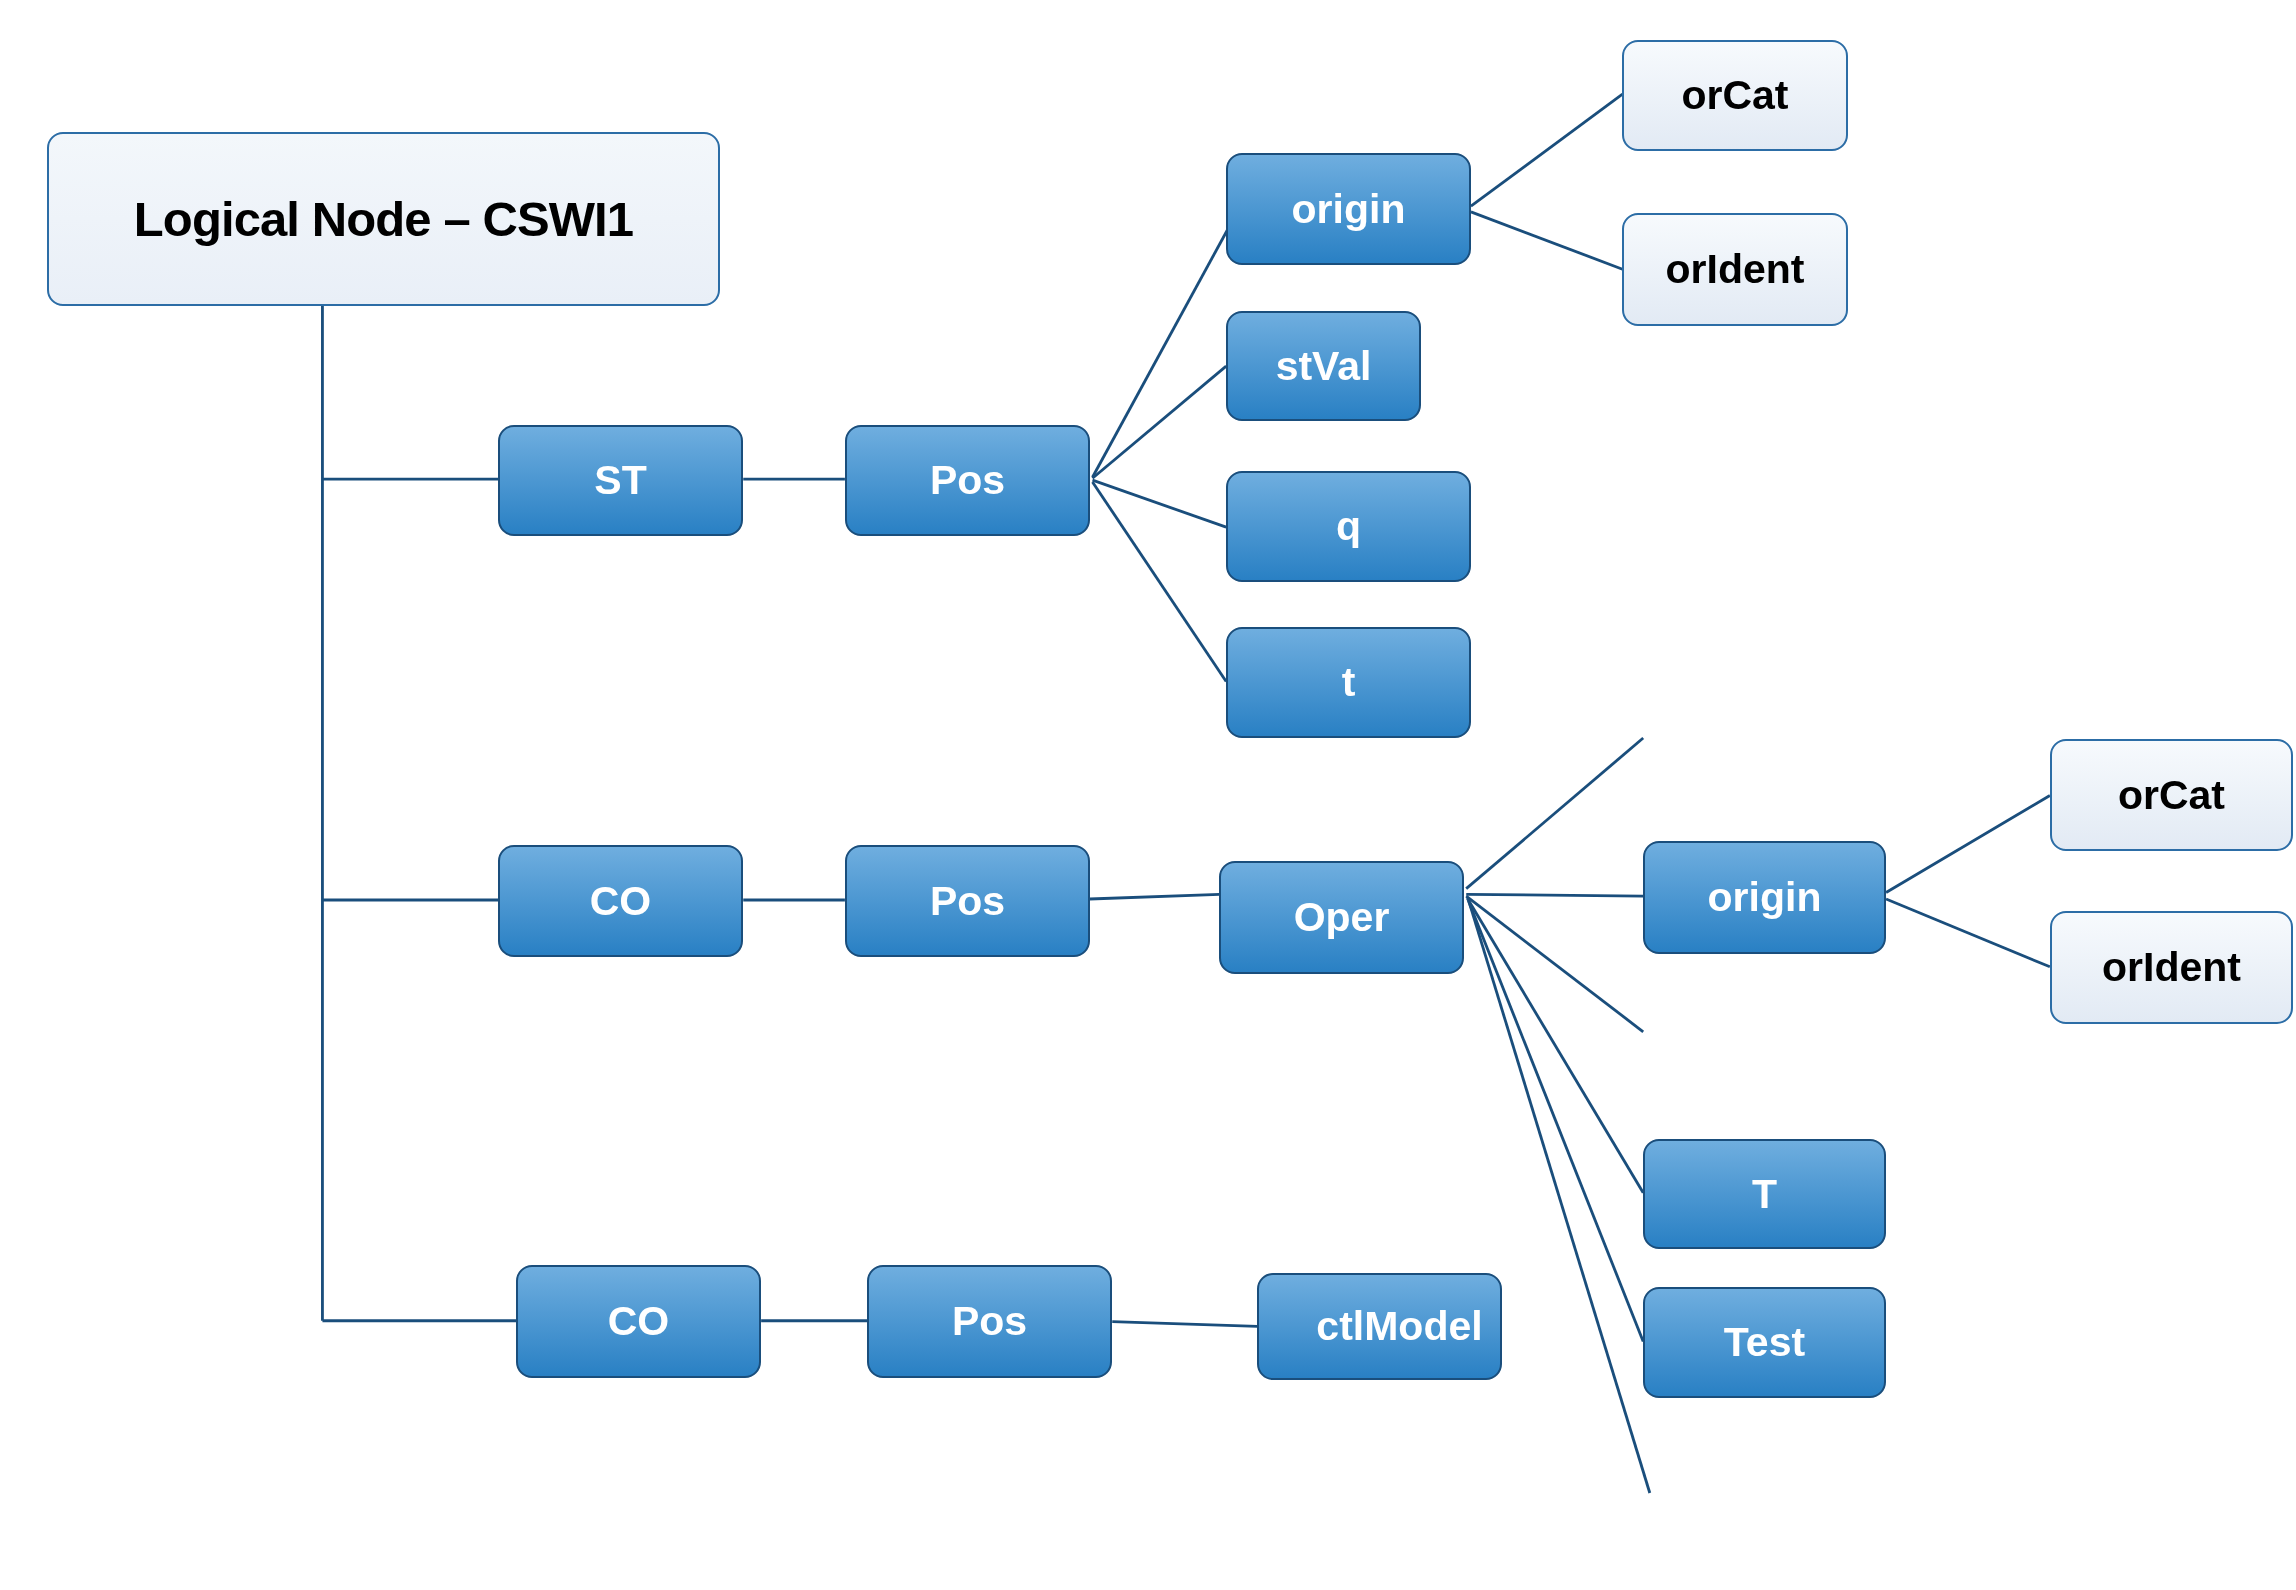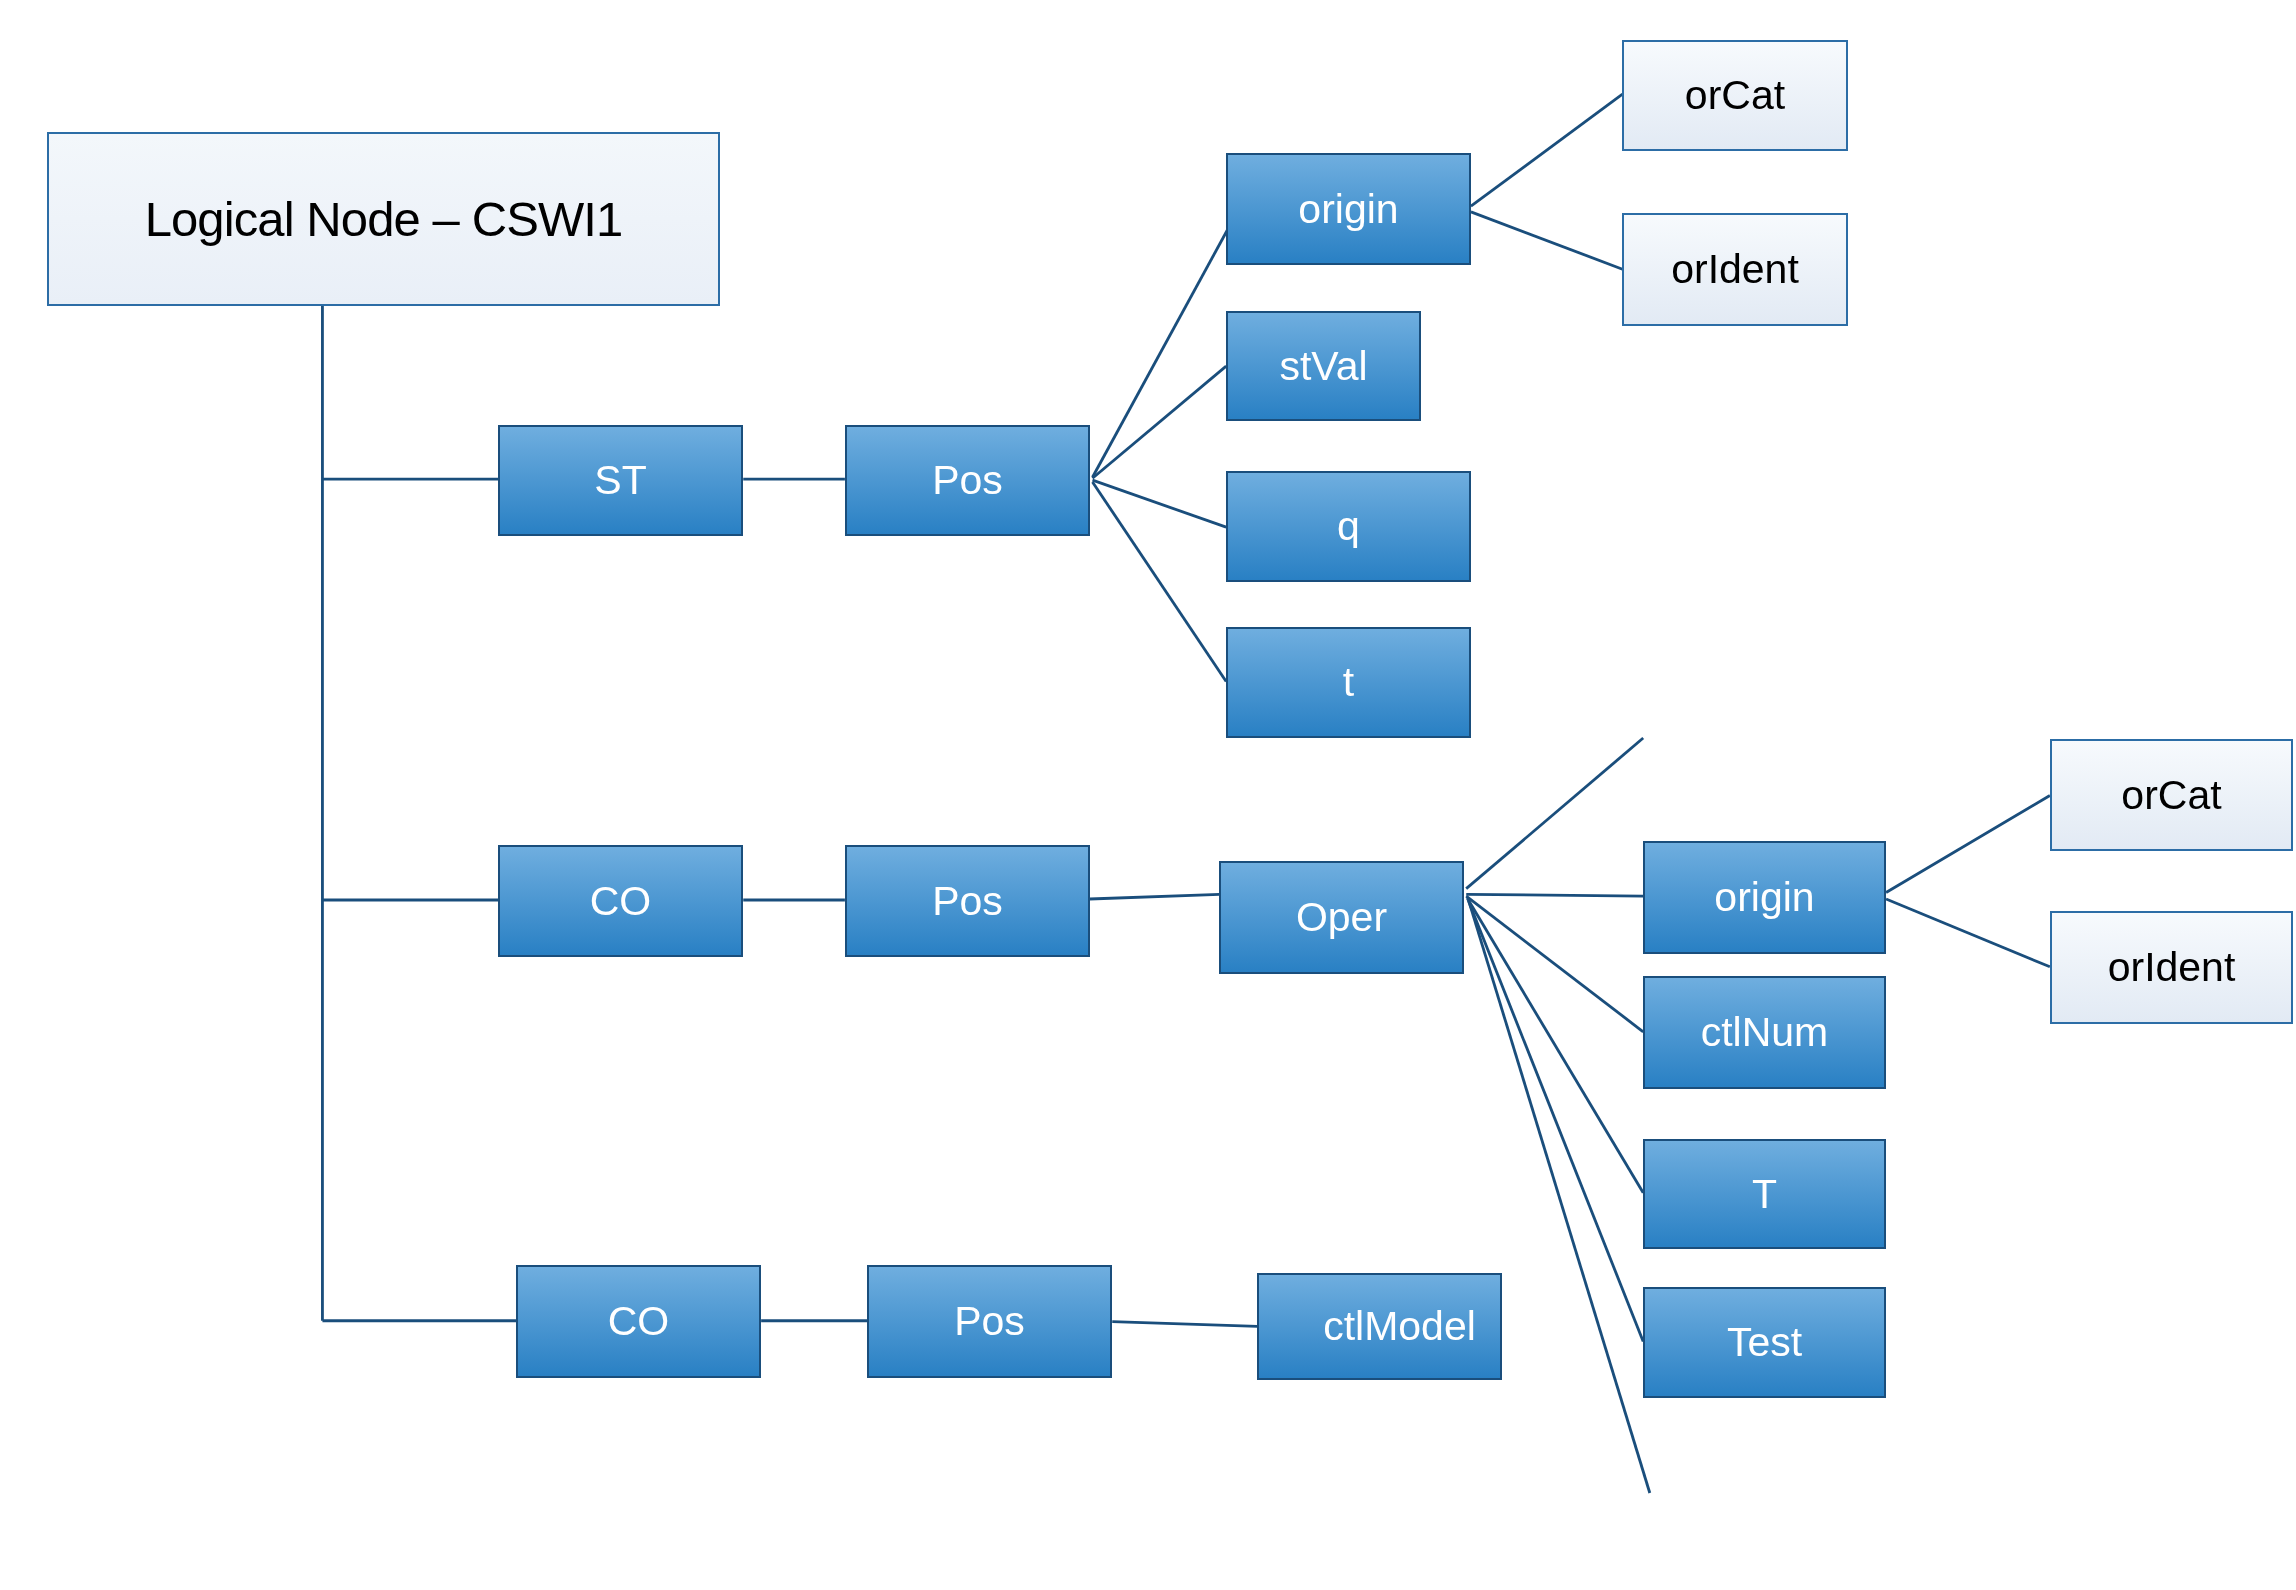--- a/index.html
+++ b/index.html
@@ -22,21 +22,22 @@
     width: 100%;
     height: 100%;
   }
   .node {
     position: absolute;
     display: flex;
     align-items: center;
     justify-content: center;
     text-align: center;
     box-sizing: border-box;
-    font-weight: normal;
+    font-weight: bold;
+    border-radius: 16px;
   }
   .node.blue {
     background: linear-gradient(to bottom, var(--blue-top), var(--blue-bottom));
     border: 2.8px solid var(--blue-border);
     color: #ffffff;
     font-size: 41px;
   }
   .node.light {
     background: linear-gradient(to bottom, var(--light-top), var(--light-bottom));
     border: 2.8px solid var(--light-border);
@@ -112,23 +113,20 @@
     </div>
     <div class="node blue" style="left: 845px; top: 845px; width: 245px; height: 112px;">
       <span>Pos</span>
     </div>
     <div class="node blue" style="left: 1219px; top: 837px; width: 245px; height: 113px; margin-top: 24px;">
       <span>Oper</span>
     </div>
     <div class="node blue" style="left: 1643px; top: 841px; width: 243px; height: 113px;">
       <span>origin</span>
     </div>
-    <div class="node blue" style="left: 1643px; top: 976px; width: 243px; height: 113px;">
-      <span>ctlNum</span>
-    </div>
     <div class="node blue" style="left: 1643px; top: 1139px; width: 243px; height: 110px;">
       <span>T</span>
     </div>
     <div class="node blue" style="left: 1643px; top: 1287px; width: 243px; height: 111px;">
       <span>Test</span>
     </div>
     <div class="node light" style="left: 2050px; top: 739px; width: 243px; height: 112px;">
       <span>orCat</span>
     </div>
     <div class="node light" style="left: 2050px; top: 911px; width: 243px; height: 113px;">

